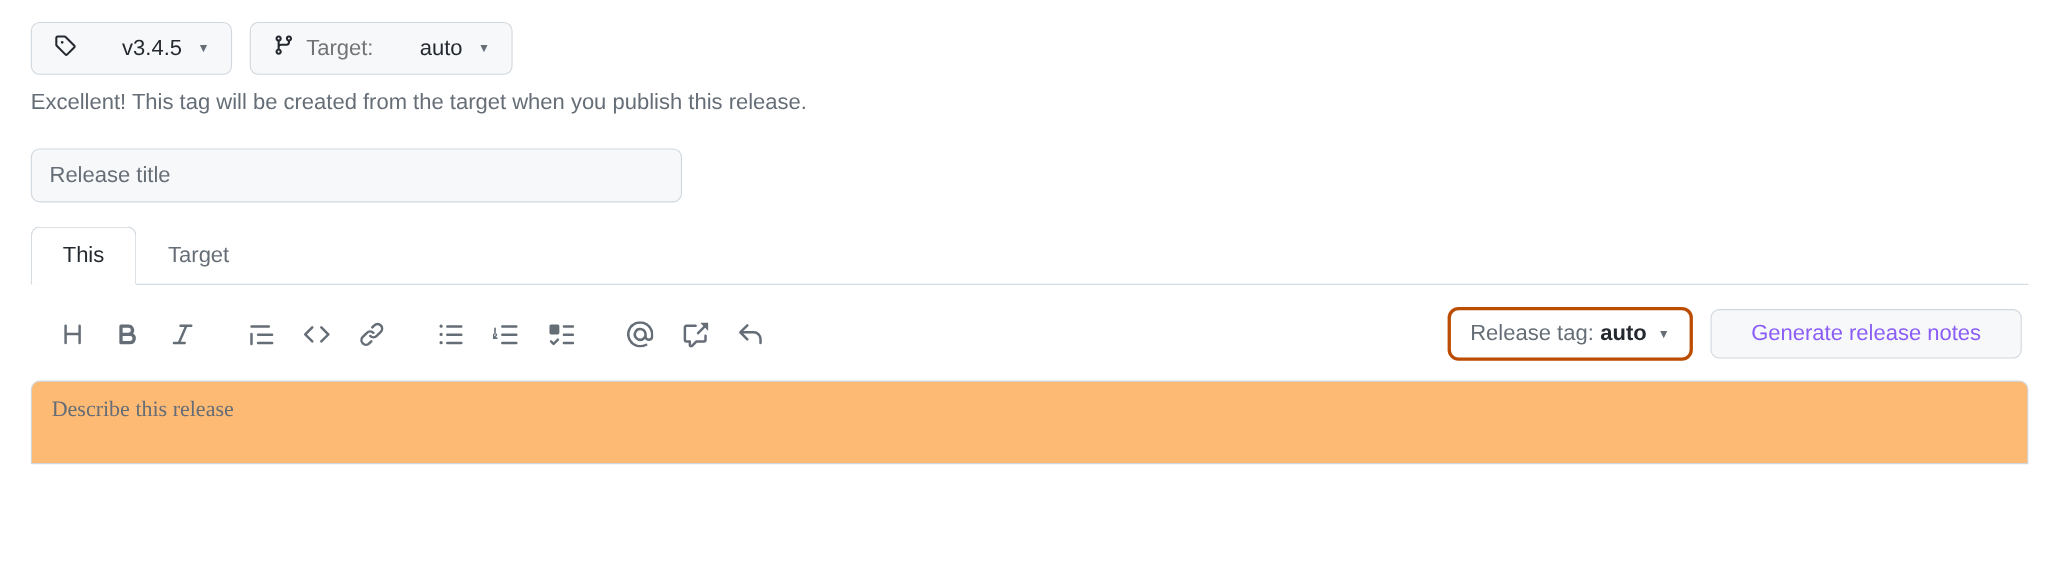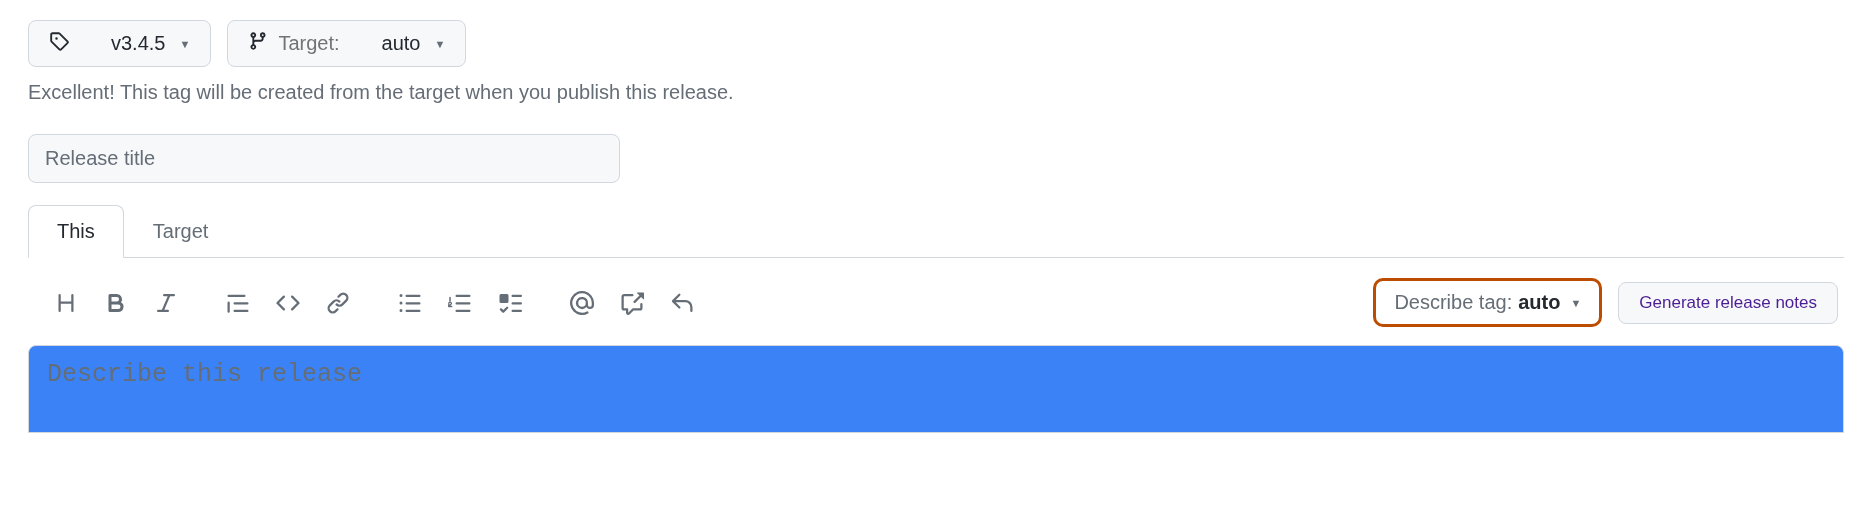--- a/index.html
+++ b/index.html
@@ -135,38 +135,38 @@
     .prev-tag-label {
       color: #656d76;
     }
     .prev-tag-value {
       color: #24292f;
       font-weight: bold;
     }
     .generate-btn {
       display: inline-flex;
       align-items: center;
-      padding: 10px 20px;
+      padding: 10px 36px;
       background: #f6f8fa;
       border: 1px solid #d0d7de;
       border-radius: 8px;
-      font-size: 17px;
-      color: #4c1d95;
+      font-size: 20px;
+      color: #8b5cf6;
       cursor: pointer;
     }
     .description-box {
       width: 100%;
       padding: 14px 18px;
-      font-size: 25px;
+      font-size: 20px;
       border: 1px solid #d0d7de;
       border-radius: 8px 8px 0 0;
-      background: #3b82f6;
+      background: #fdba74;
       color: #24292f;
       resize: none;
-      font-family: Liberation Mono, monospace;
+      font-family: Liberation Serif, serif;
     }
     .description-box::placeholder {
       color: #656d76;
     }
     svg {
       fill: currentColor;
     }
   </style>
 </head>
 <body>
@@ -272,21 +272,21 @@
       <span class="toolbar-btn">
         <svg viewBox="0 0 16 16">
             <path d="M6.78 1.97a.75.75 0 0 1 0 1.06L3.81 6h6.44A4.75 4.75 0 0 1 15 10.75v2.5a.75.75 0 0 1-1.5 0v-2.5a3.25 3.25 0 0 0-3.25-3.25H3.81l2.97 2.97a.749.749 0 0 1-.326 1.275.749.749 0 0 1-.734-.215L1.47 7.28a.75.75 0 0 1 0-1.06l4.25-4.25a.75.75 0 0 1 1.06 0Z"></path>
           </svg>
       </span>
     </div>
   </div>
 
   <div class="right-actions">
     <button class="prev-tag-btn">
-      <span class="prev-tag-label">Describe tag:</span>
+      <span class="prev-tag-label">Release tag:</span>
       <span class="prev-tag-value">auto</span>
       <span class="caret">▼</span>
     </button>
     <button class="generate-btn">Generate release notes</button>
   </div>
 </div>
 
 <textarea class="description-box" rows="2" placeholder="Describe this release" style=""></textarea>
 
 

